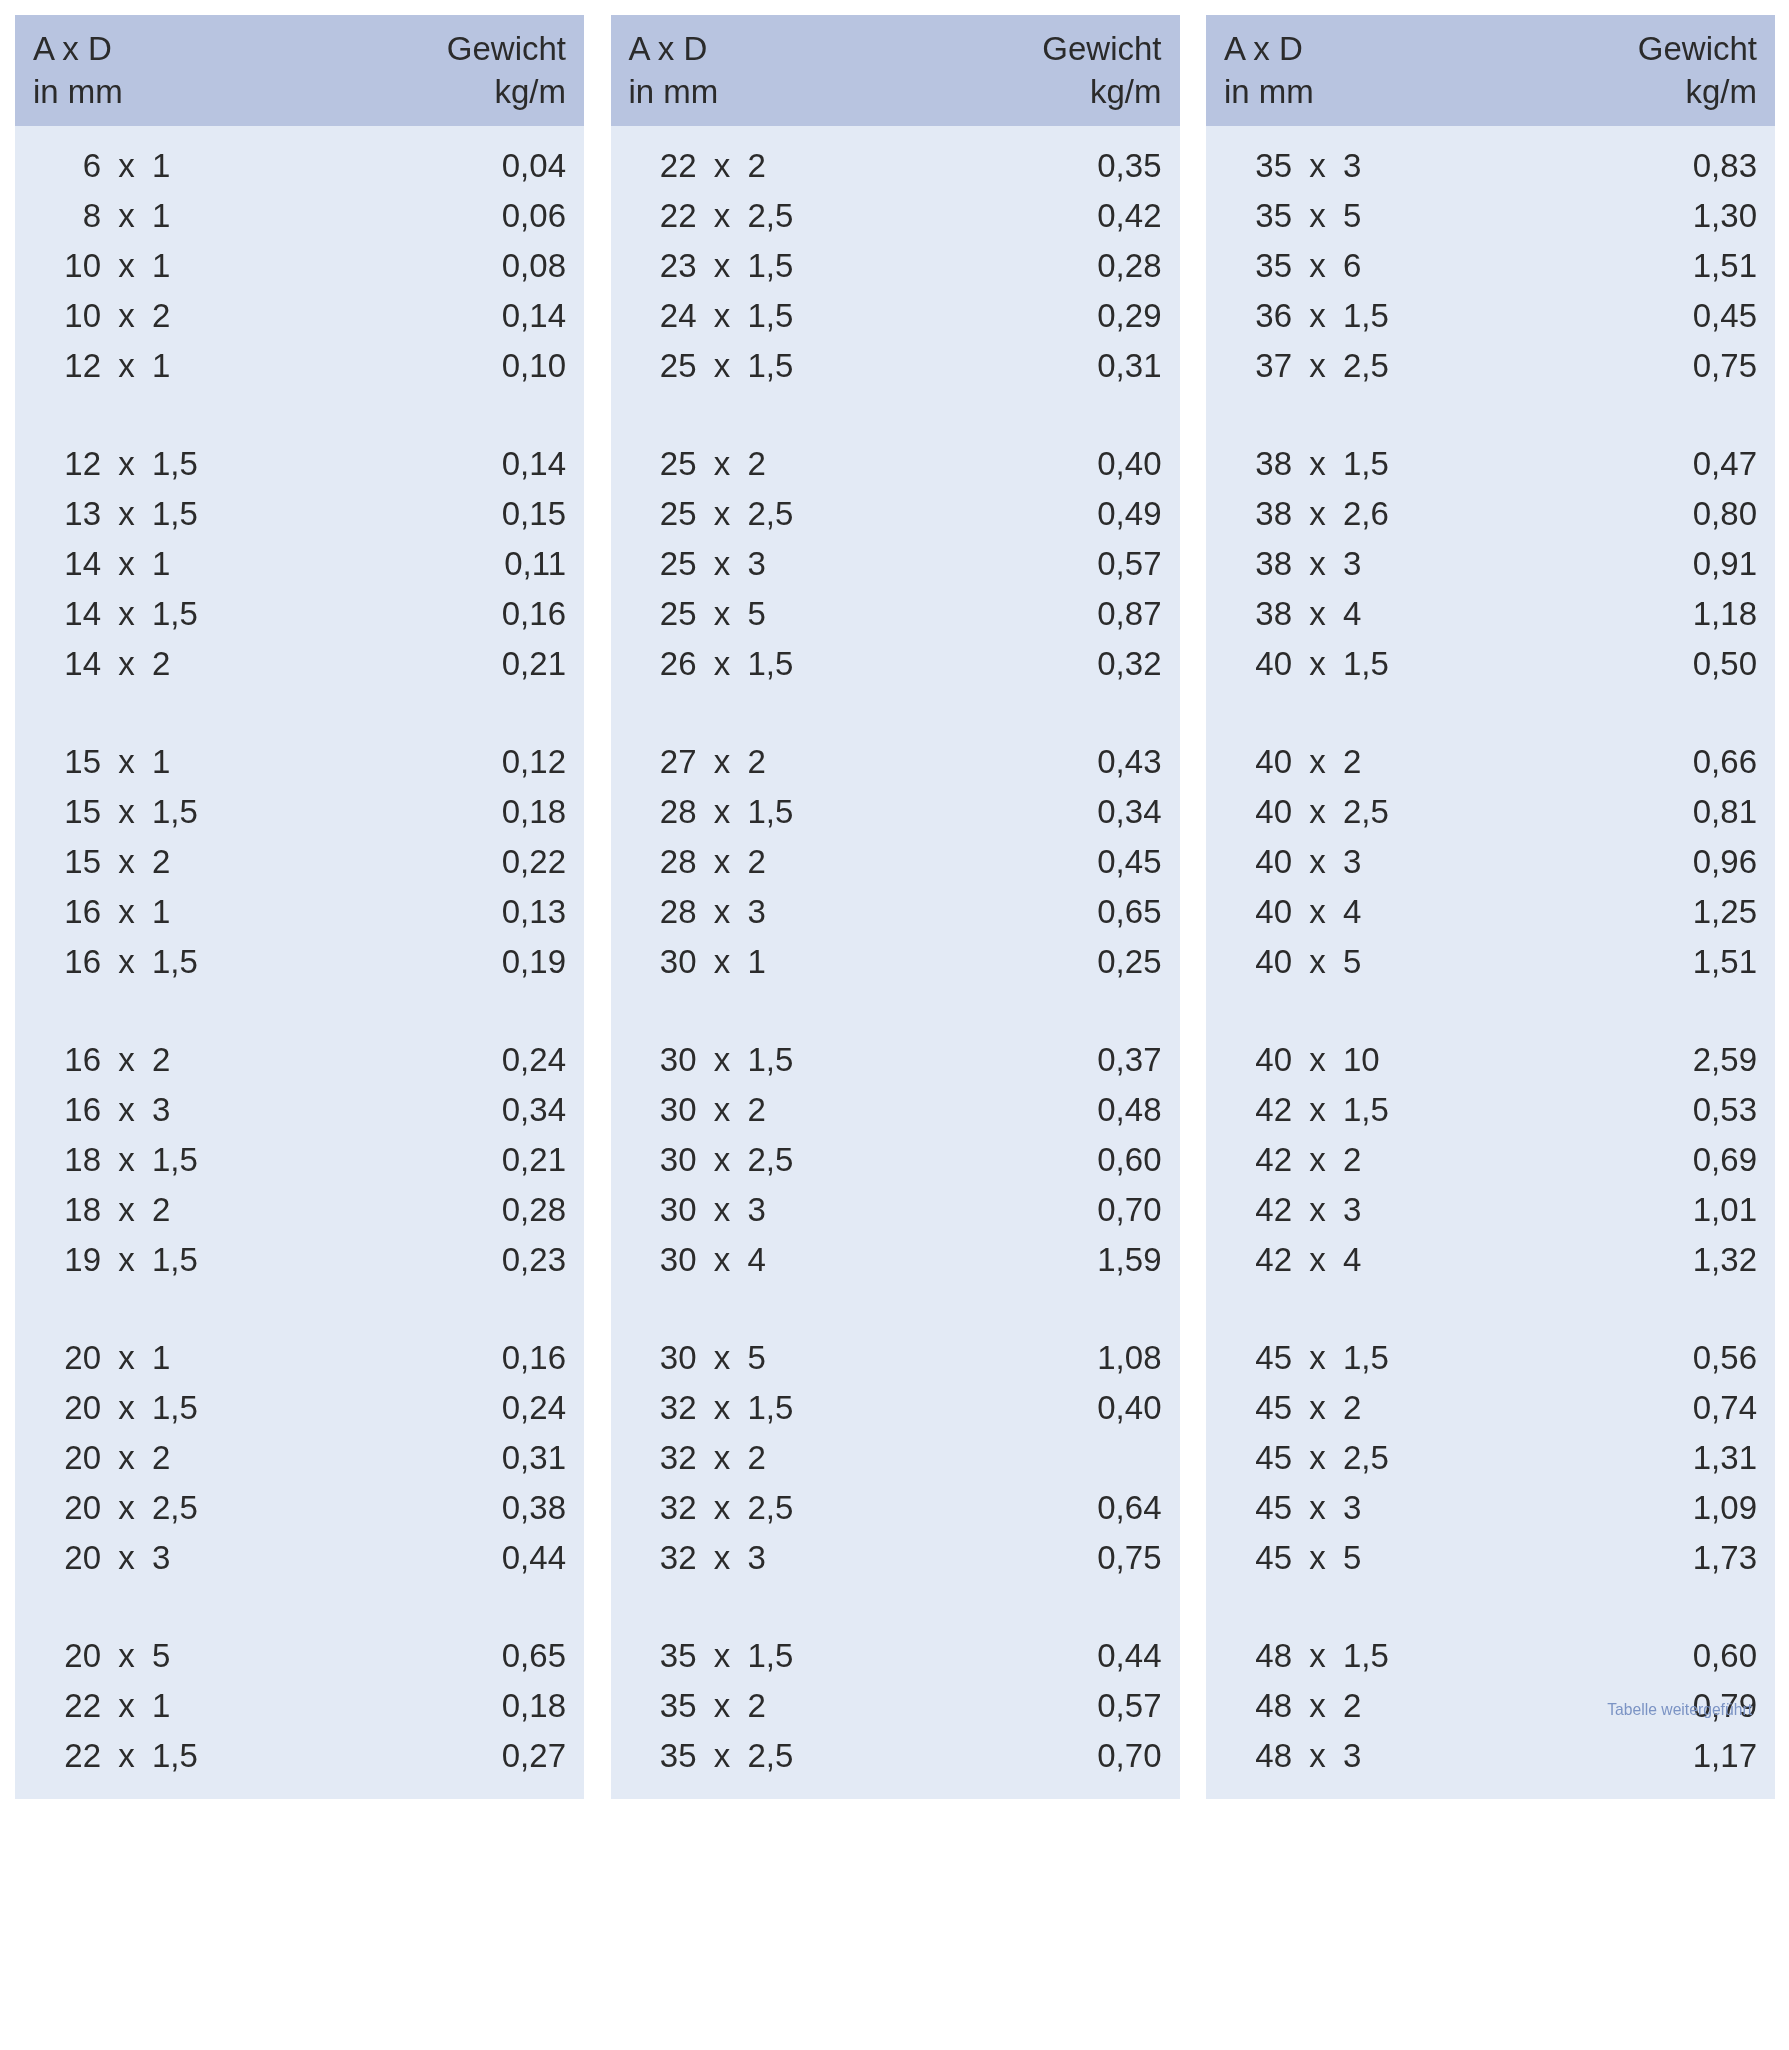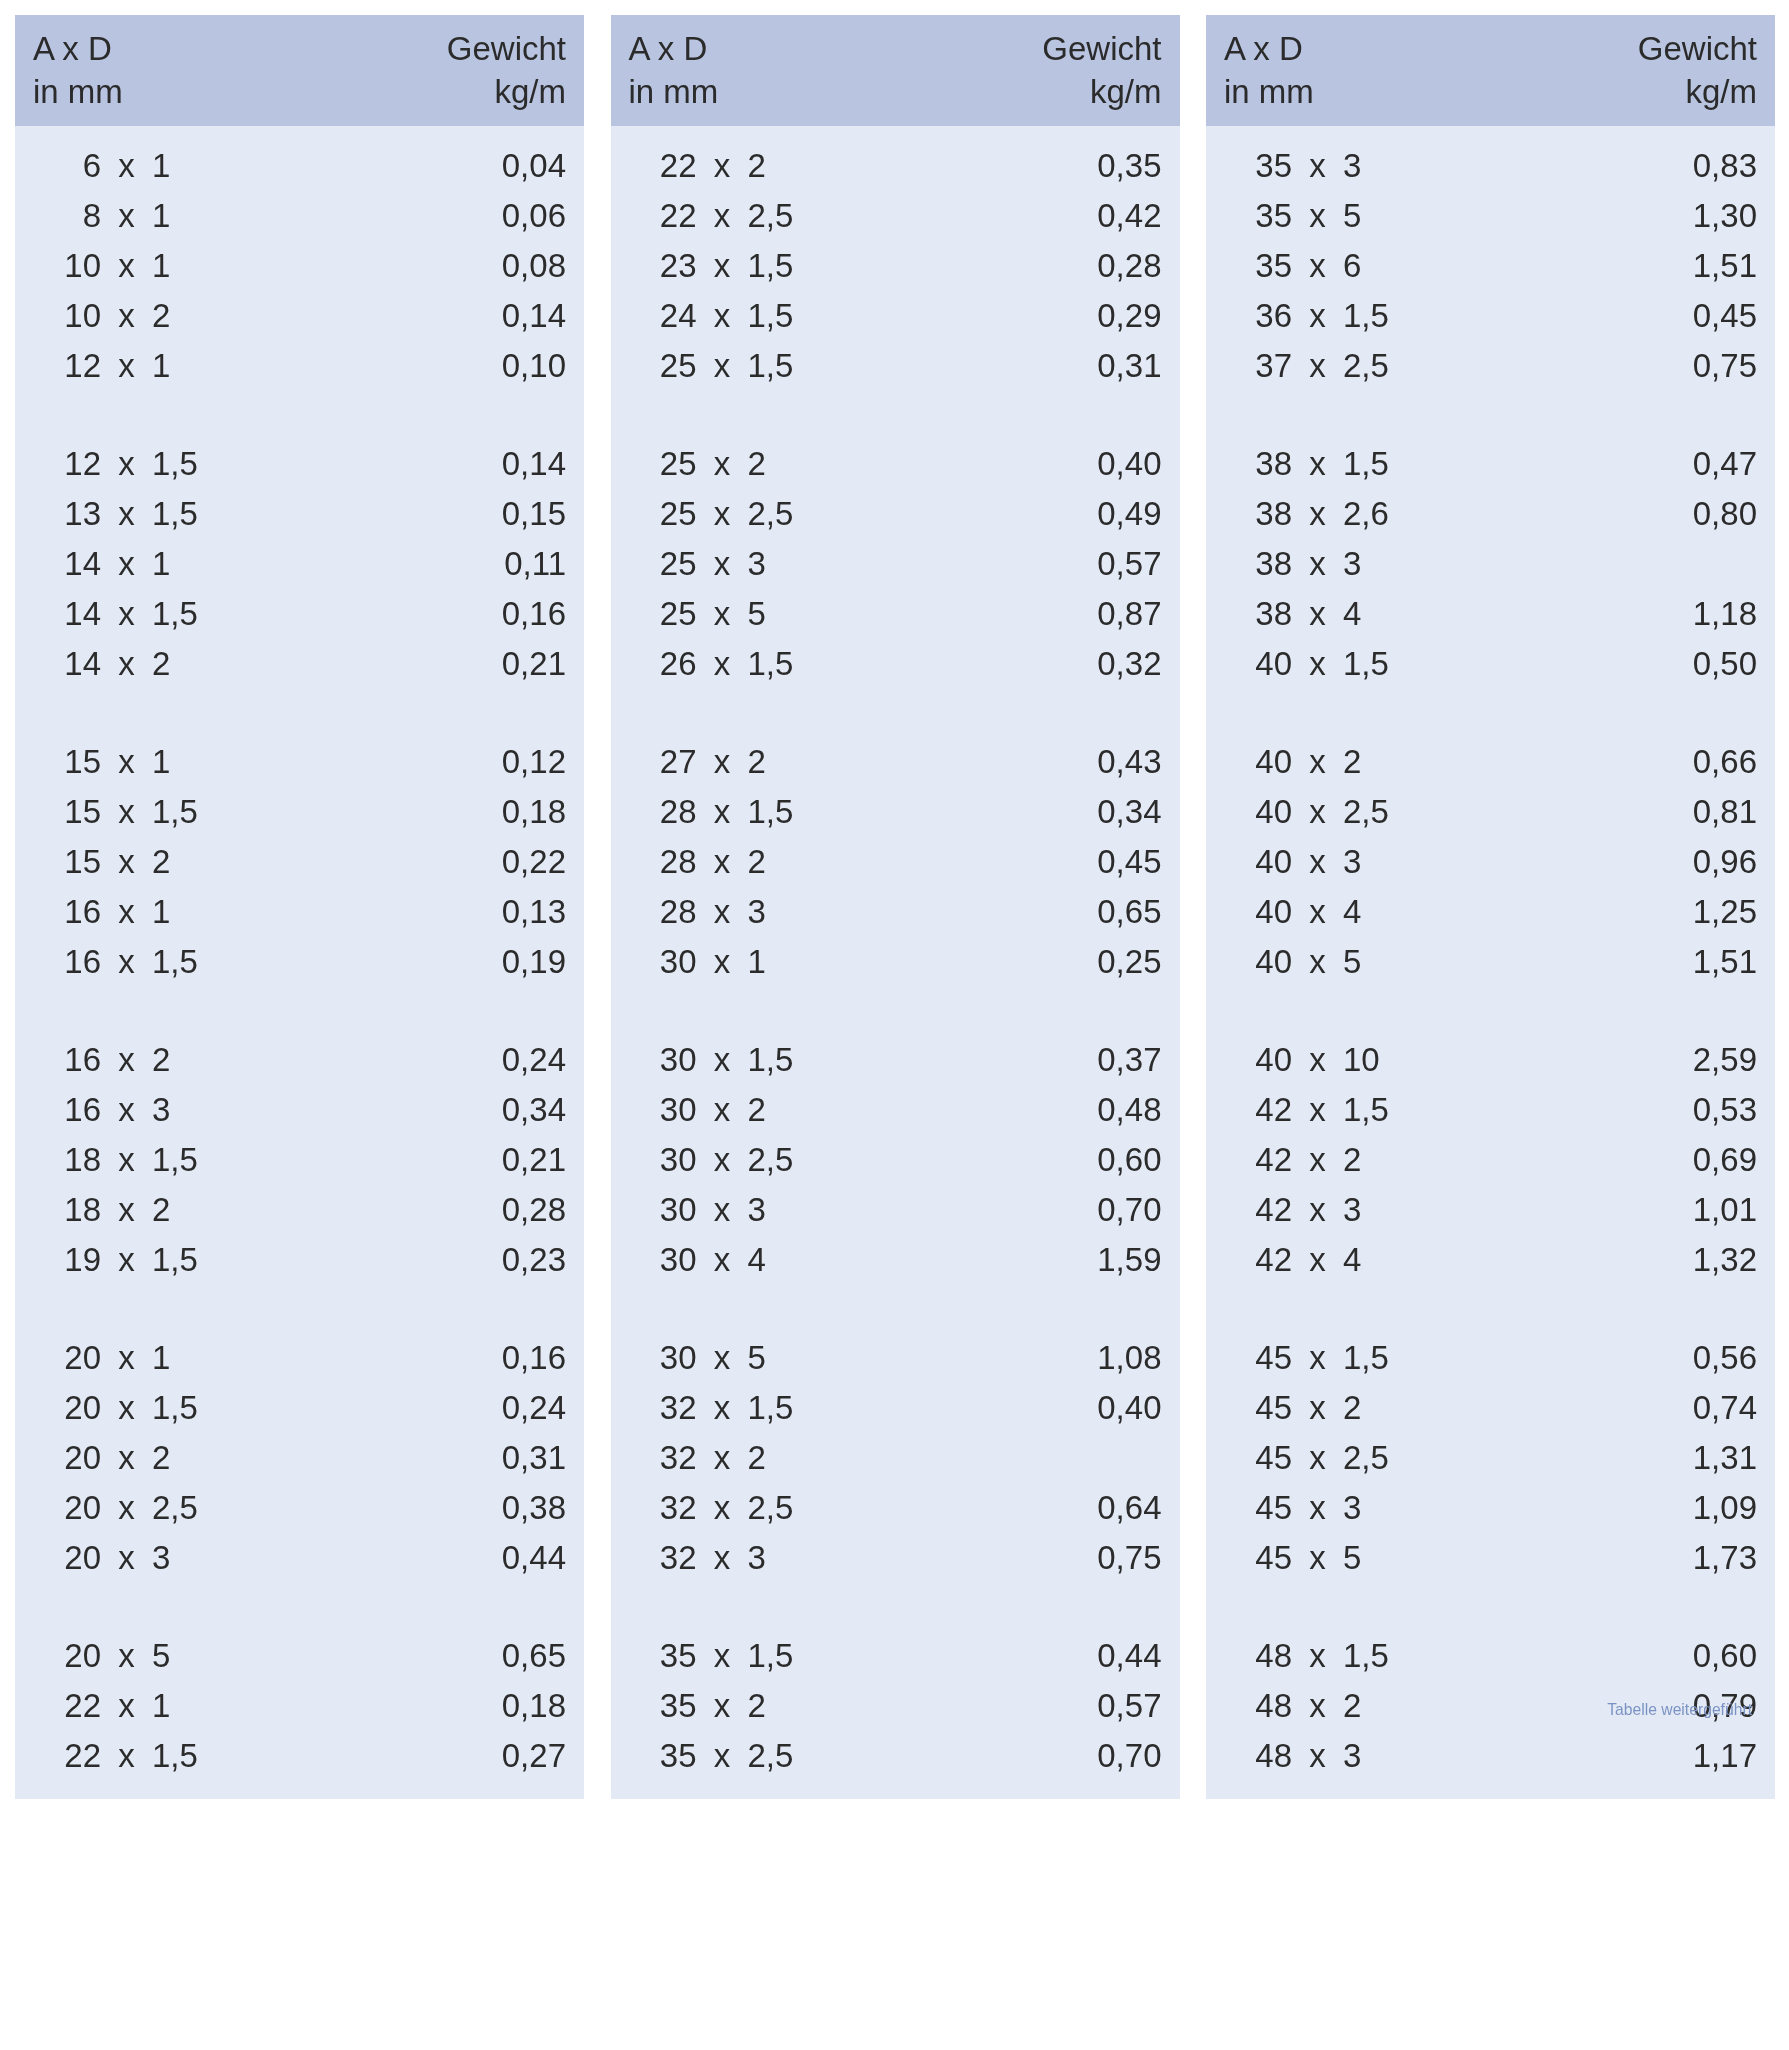--- a/index.html
+++ b/index.html
@@ -531,20 +531,21 @@
           <div class="row">
             <div class="c-a">38</div>
             <div class="c-x">x</div>
             <div class="c-d">2,6</div>
             <div class="c-w">0,80</div>
           </div>
           <div class="row">
             <div class="c-a">38</div>
             <div class="c-x">x</div>
             <div class="c-d">3</div>
+            <div class="c-w">0,91</div>
           </div>
           <div class="row">
             <div class="c-a">38</div>
             <div class="c-x">x</div>
             <div class="c-d">4</div>
             <div class="c-w">1,18</div>
           </div>
           <div class="row">
             <div class="c-a">40</div>
             <div class="c-x">x</div>

